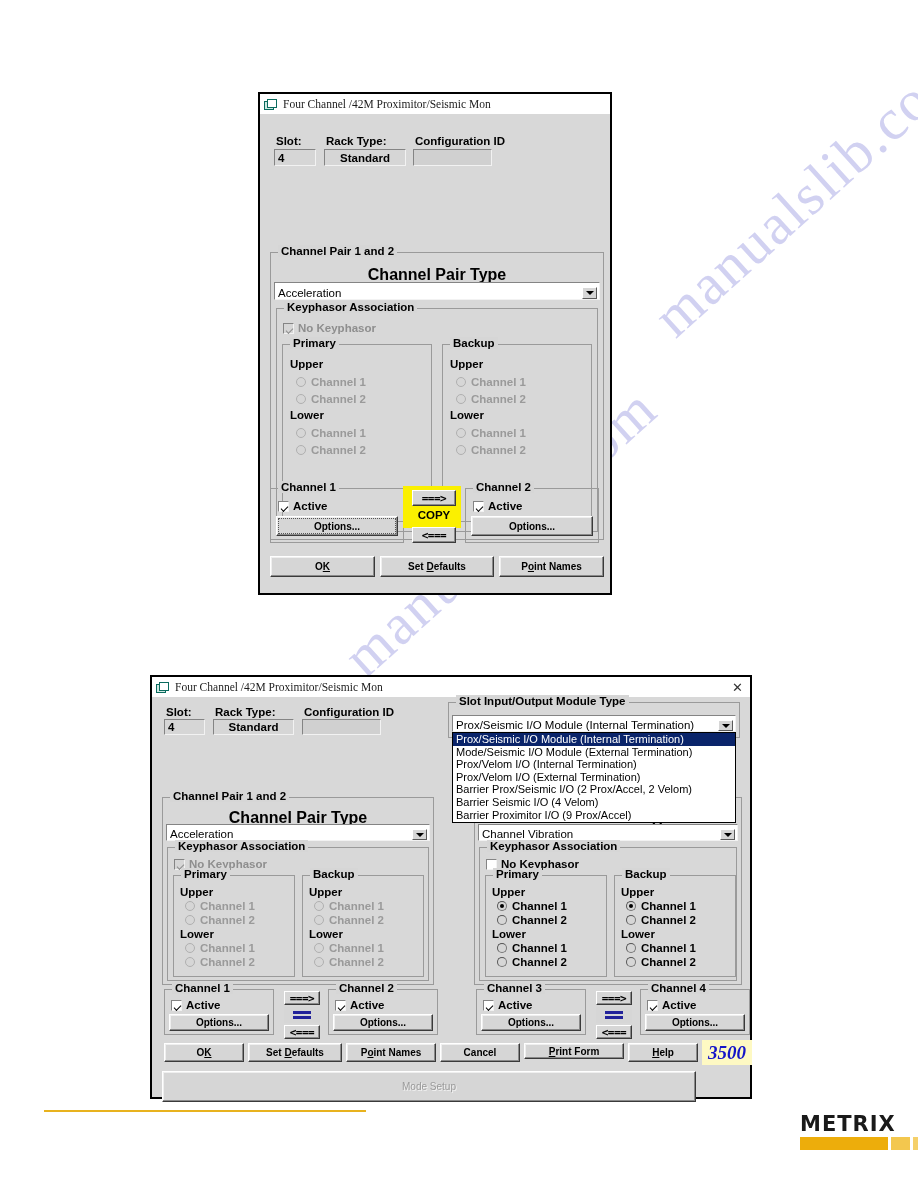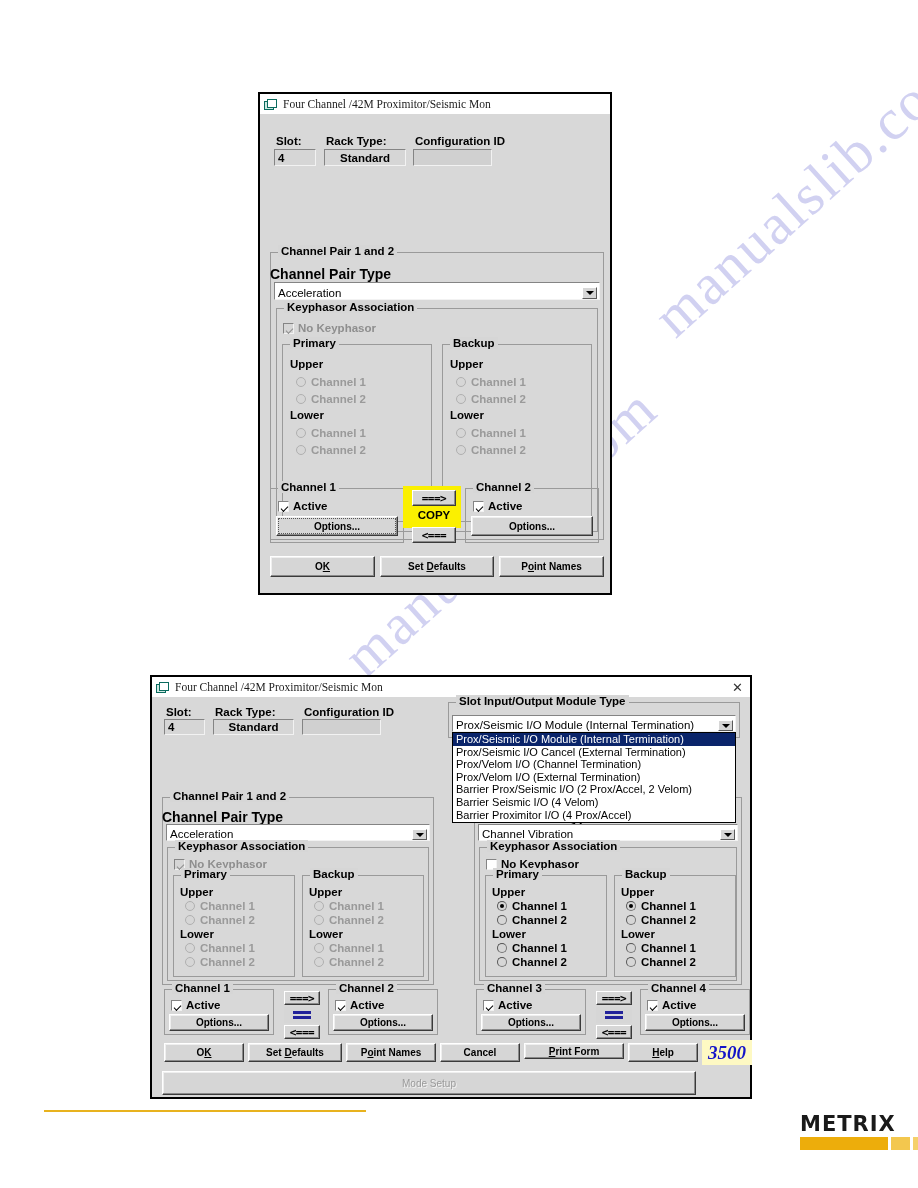--- a/index.html
+++ b/index.html
@@ -41,21 +41,21 @@
 
   
   .grp{position:absolute;box-sizing:border-box;border:1px solid #9a9a9a;
        border-top-color:#9a9a9a;}
   .grp>.lg{
     position:absolute;top:-8px;left:7px;background:#d6d6d6;padding:0 3px;
     font-size:11.5px;font-weight:bold;color:#000;white-space:nowrap;
   }
 
   .lbl{position:absolute;font-size:11.5px;font-weight:bold;color:#000;white-space:nowrap;}
-  .ctr{position:absolute;font-size:14px;font-weight:bold;color:#000;}
+  .ctr{position:absolute;text-align:center;font-size:16px;font-weight:bold;color:#000;}
 
   
   .fld{
     position:absolute;box-sizing:border-box;background:#d6d6d6;
     border:1px solid #848484;border-right-color:#f2f2f2;border-bottom-color:#f2f2f2;
     font-size:11.5px;font-weight:bold;color:#000;display:flex;align-items:center;
   }
   .fld.left{padding-left:3px;}
   .fld.mid{justify-content:center;}
   .fld.empty{background:#d0d0d0;}
@@ -311,26 +311,26 @@
   <div class="grp" style="left:296px;top:25px;width:292px;height:36px;">
     <span class="lg">Slot Input/Output Module Type</span>
   </div>
   <div class="combo" style="left:300px;top:38px;width:284px;height:17px;">
     <span>Prox/Seismic I/O Module (Internal Termination)</span>
     <span class="arrow"></span>
   </div>
 
   <div class="droplist" id="io-dropdown" style="left:300px;top:55px;width:284px;height:91px;">
       <div class="item sel">Prox/Seismic I/O Module (Internal Termination)</div>
-      <div class="item">Prox/Seismic I/O Cancel (External Termination)</div>
-      <div class="item">Prox/Velom I/O (Channel Termination)</div>
+      <div class="item">Mode/Seismic I/O Module (External Termination)</div>
+      <div class="item">Prox/Velom I/O (Internal Termination)</div>
       <div class="item">Prox/Velom I/O (External Termination)</div>
       <div class="item">Barrier Prox/Seismic I/O (2 Prox/Accel, 2 Velom)</div>
       <div class="item">Barrier Seismic I/O (4 Velom)</div>
-      <div class="item">Barrier Proximitor I/O (4 Prox/Accel)</div>
+      <div class="item">Barrier Proximitor I/O (9 Prox/Accel)</div>
     </div>
 
   <div class="grp" style="left:10px;top:120px;width:272px;height:188px;">
     <span class="lg">Channel Pair 1 and 2</span>
   </div>
   <div class="ctr" style="left:10px;top:132px;width:272px;">Channel Pair Type</div>
   <div class="combo" style="left:14px;top:147px;width:264px;height:17px;">
     <span>Acceleration</span>
     <span class="arrow"></span>
   </div>
@@ -525,21 +525,21 @@
     <span>Cancel</span>
   </div>
   <div class="btn" style="left:372px;top:366px;width:100px;height:16px;">
     <span><span class="u">P</span>rint Form</span>
   </div>
   <div class="btn" style="left:476px;top:366px;width:70px;height:19px;">
     <span><span class="u">H</span>elp</span>
   </div>
   <div class="logo3500" style="left:550px;top:363px;width:50px;height:25px;">3500</div>
 
-  <div class="btn disabled" style="left:10px;top:394px;width:534px;height:24px;">
+  <div class="btn disabled" style="left:10px;top:394px;width:534px;height:31px;">
     <span>Mode Setup</span>
   </div>
 </div>
 
 <div class="rule" style="left:44px;top:1110px;width:322px;"></div>
 <div class="metrix" style="left:800px;top:1113px;">
   <div class="mt">METRIX</div>
   <div class="bars">
       <i class="b1"></i>
       <i class="b2"></i>

